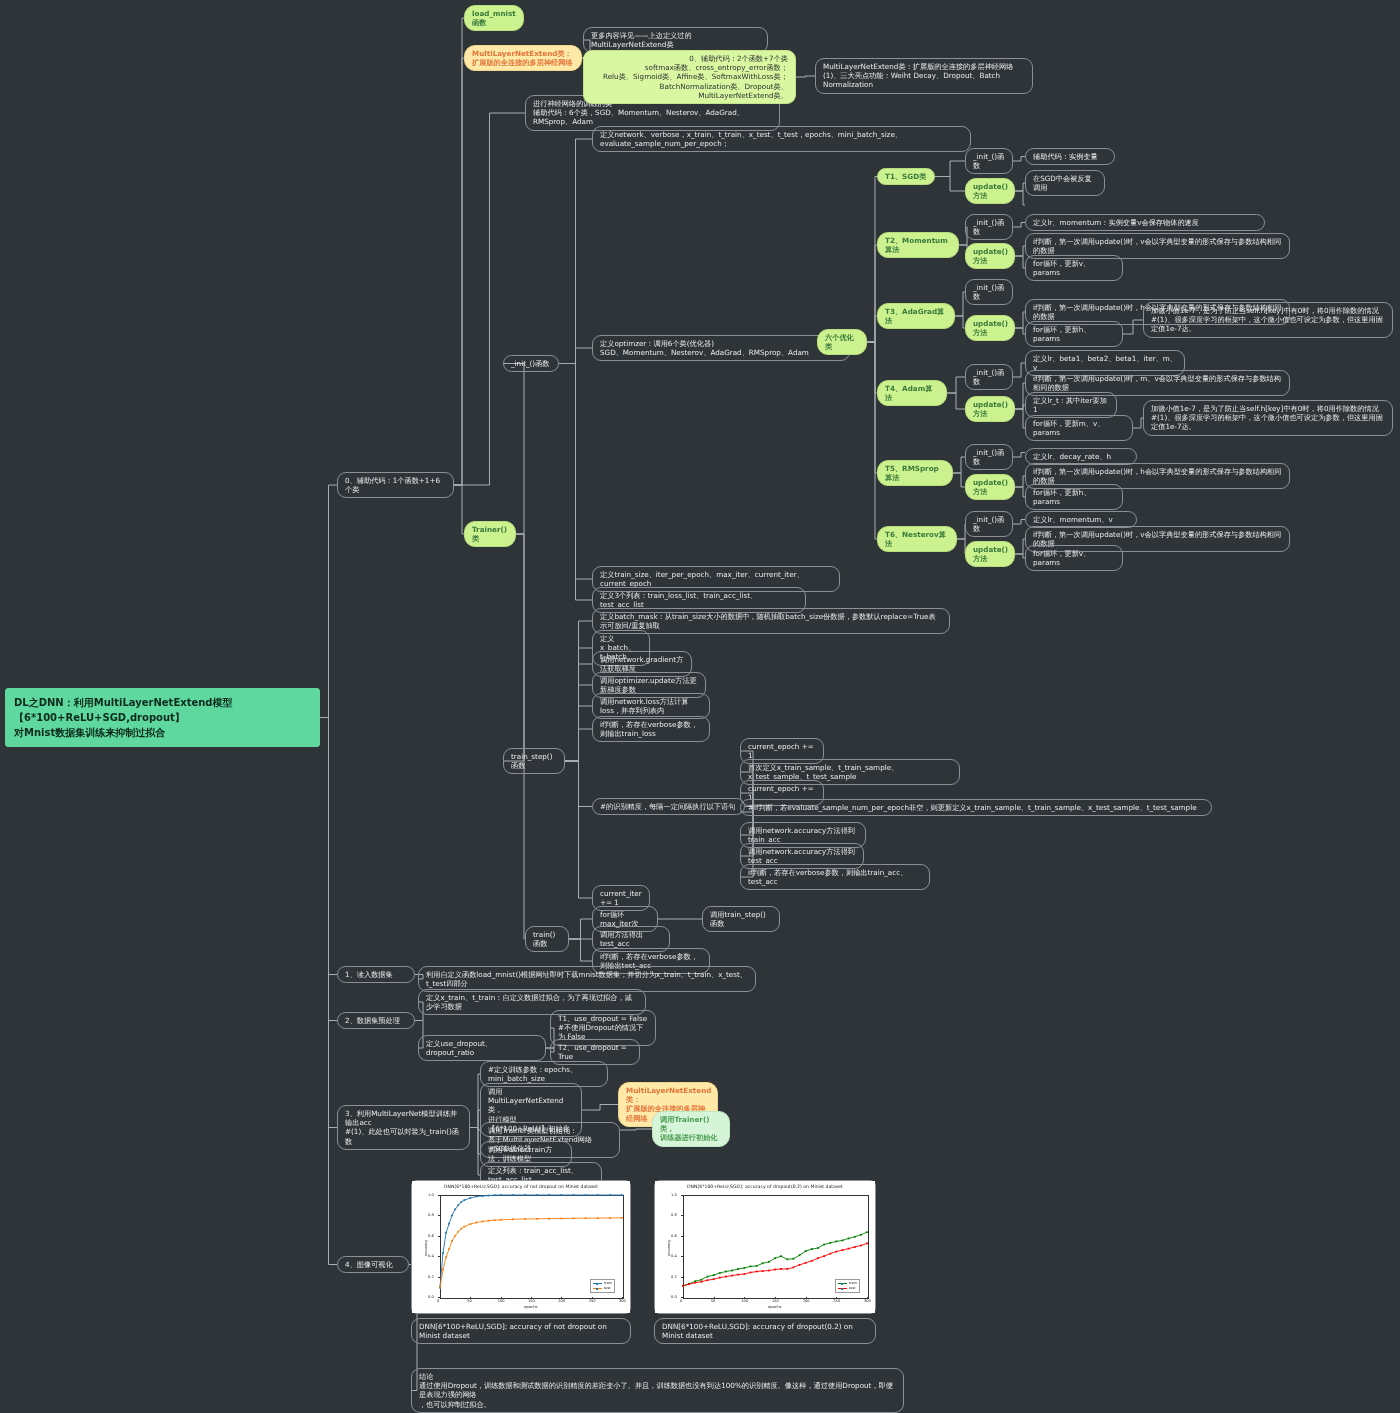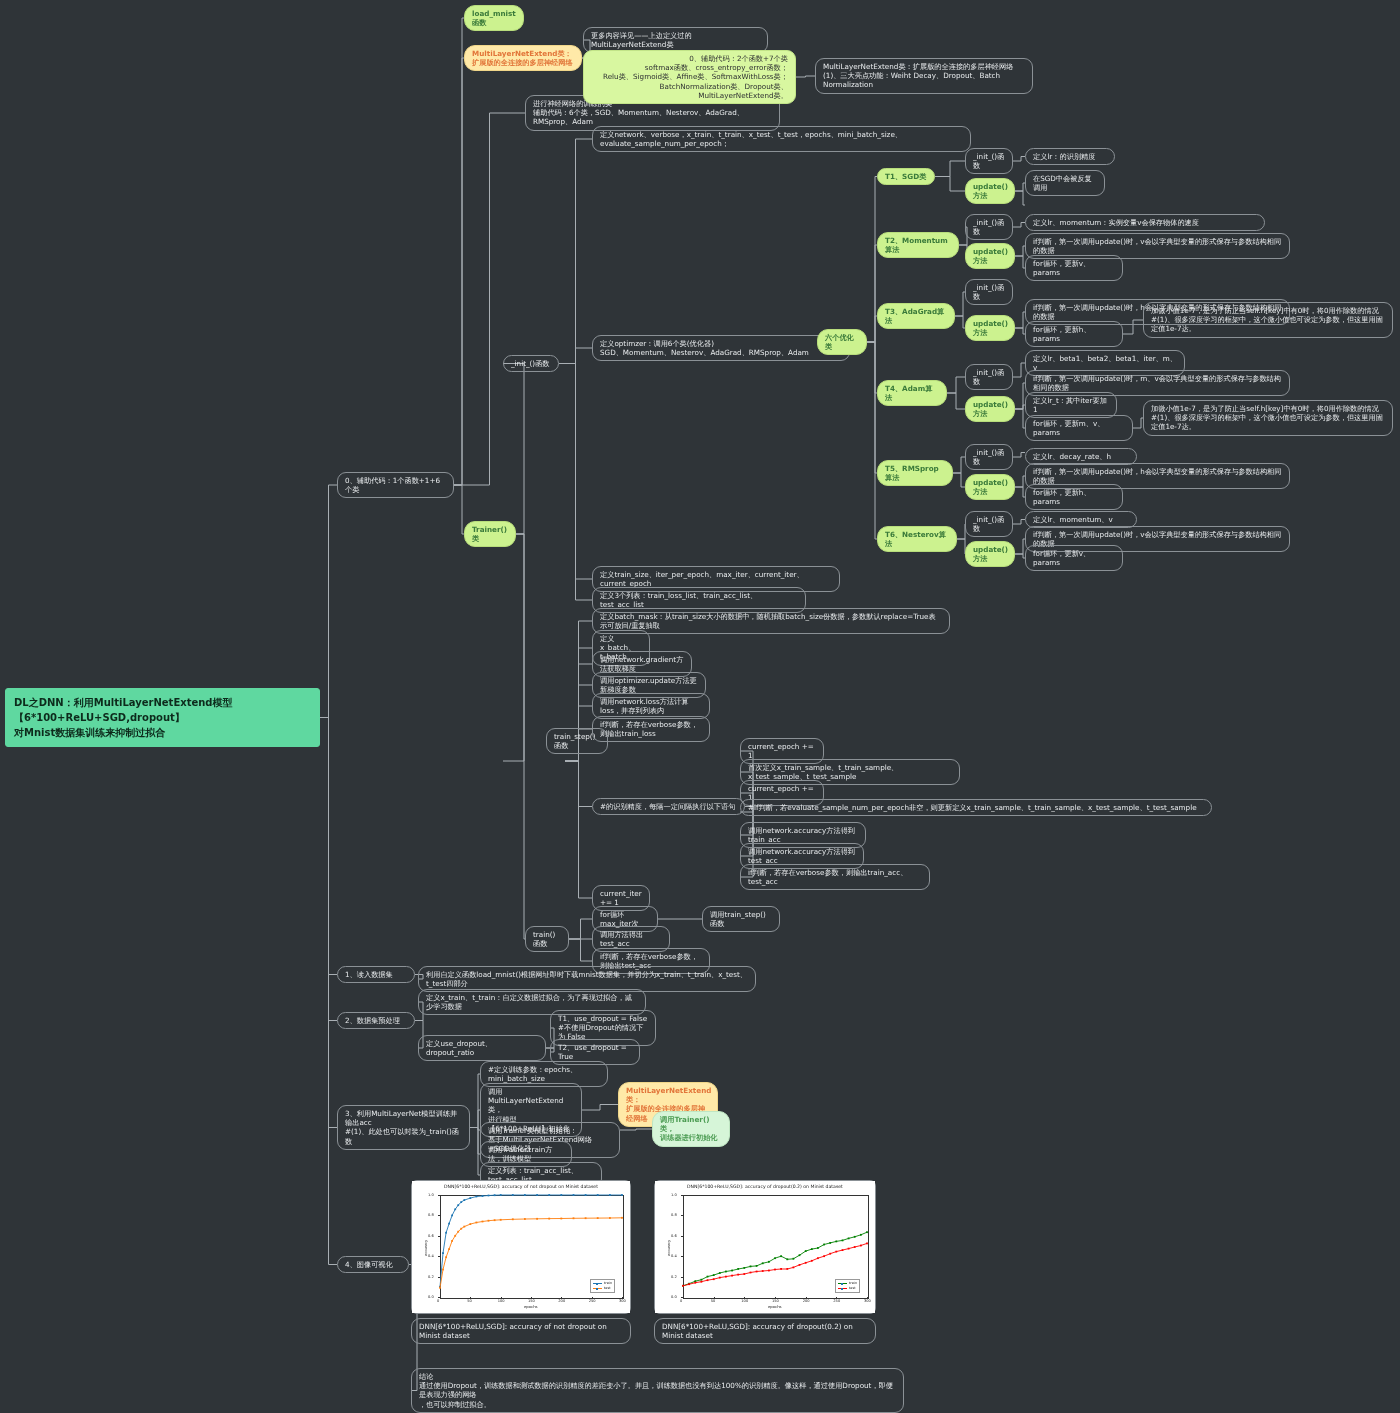--- a/index.html
+++ b/index.html
@@ -197,36 +197,36 @@
     <div class="node" style="left: 525px; top: 95px; width: 255px;">进行神经网络的训练的类
 辅助代码：6个类，SGD、Momentum、Nesterov、AdaGrad、RMSprop、Adam</div>
     <div class="node" style="left: 583px; top: 27px; width: 185px;">更多内容详见——上边定义过的MultiLayerNetExtend类</div>
     <div class="node greenbig" style="left: 583px; top: 50px; width: 213px; text-align: right;">0、辅助代码：2个函数+7个类
 softmax函数、cross_entropy_error函数；
 Relu类、Sigmoid类、Affine类、SoftmaxWithLoss类；
 BatchNormalization类、Dropout类、MultiLayerNetExtend类。</div>
     <div class="node" style="left: 815px; top: 58px; width: 218px;">MultiLayerNetExtend类：扩展版的全连接的多层神经网络
 (1)、三大亮点功能：Weiht Decay、Dropout、Batch Normalization</div>
     <div class="node" style="left: 503px; top: 355px; width: 56px;">_init_()函数</div>
-    <div class="node" style="left: 503px; top: 728px; width: 62px; margin-left: 43px;">train_step()函数</div>
+    <div class="node" style="left: 503px; top: 748px; width: 62px;">train_step()函数</div>
     <div class="node" style="left: 525px; top: 926px; width: 44px;">train()函数</div>
     <div class="node" style="left: 592px; top: 126px; width: 379px;">定义network、verbose，x_train、t_train、x_test、t_test，epochs、mini_batch_size、evaluate_sample_num_per_epoch；</div>
     <div class="node" style="left: 592px; top: 335px; width: 258px;">定义optimzer：调用6个类(优化器)
 SGD、Momentum、Nesterov、AdaGrad、RMSprop、Adam</div>
     <div class="node" style="left: 592px; top: 566px; width: 248px;">定义train_size、iter_per_epoch、max_iter、current_iter、current_epoch</div>
     <div class="node" style="left: 592px; top: 587px; width: 214px;">定义3个列表：train_loss_list、train_acc_list、test_acc_list</div>
     <div class="node green" style="left: 817px; top: 329px; width: 50px;">六个优化类</div>
     <div class="node green" style="left: 877px; top: 168px; width: 58px;">T1、SGD类</div>
     <div class="node green" style="left: 877px; top: 232px; width: 82px;">T2、Momentum算法</div>
     <div class="node green" style="left: 877px; top: 303px; width: 78px;">T3、AdaGrad算法</div>
     <div class="node green" style="left: 877px; top: 380px; width: 70px;">T4、Adam算法</div>
     <div class="node green" style="left: 877px; top: 460px; width: 76px;">T5、RMSprop算法</div>
     <div class="node green" style="left: 877px; top: 526px; width: 80px;">T6、Nesterov算法</div>
     <div class="node" style="left: 965px; top: 148px; width: 48px;">_init_()函数</div>
-    <div class="node" style="left: 1025px; top: 148px; width: 90px;">定义lr：的识别精度</div>
+    <div class="node" style="left: 1025px; top: 148px; width: 90px;">辅助代码：实例变量</div>
     <div class="node green" style="left: 965px; top: 178px; width: 50px;">update()方法</div>
     <div class="node" style="left: 1025px; top: 170px; width: 80px;">在SGD中会被反复调用</div>
     <div class="node" style="left: 965px; top: 214px; width: 48px;">_init_()函数</div>
     <div class="node" style="left: 1025px; top: 214px; width: 240px;">定义lr、momentum：实例变量v会保存物体的速度</div>
     <div class="node green" style="left: 965px; top: 243px; width: 50px;">update()方法</div>
     <div class="node" style="left: 1025px; top: 233px; width: 265px;">if判断，第一次调用update()时，v会以字典型变量的形式保存与参数结构相同的数据</div>
     <div class="node" style="left: 1025px; top: 255px; width: 98px;">for循环，更新v、params</div>
     <div class="node" style="left: 965px; top: 279px; width: 48px;">_init_()函数</div>
     <div class="node green" style="left: 965px; top: 315px; width: 50px;">update()方法</div>
     <div class="node" style="left: 1025px; top: 299px; width: 265px;">if判断，第一次调用update()时，h会以字典型变量的形式保存与参数结构相同的数据</div>

